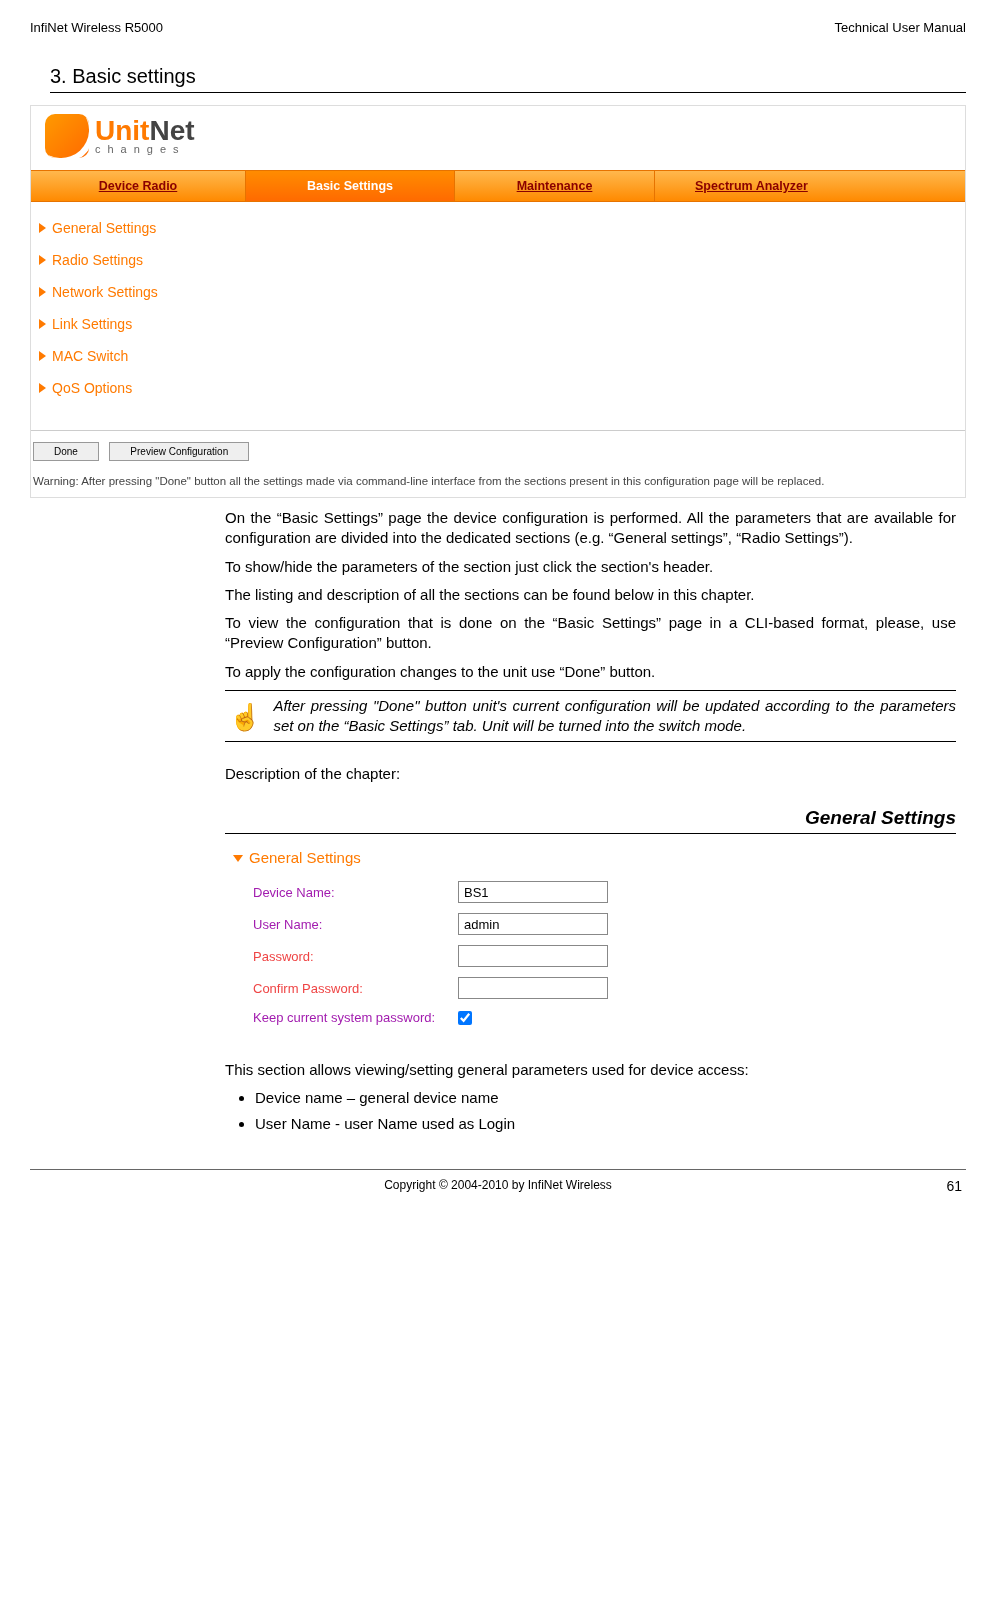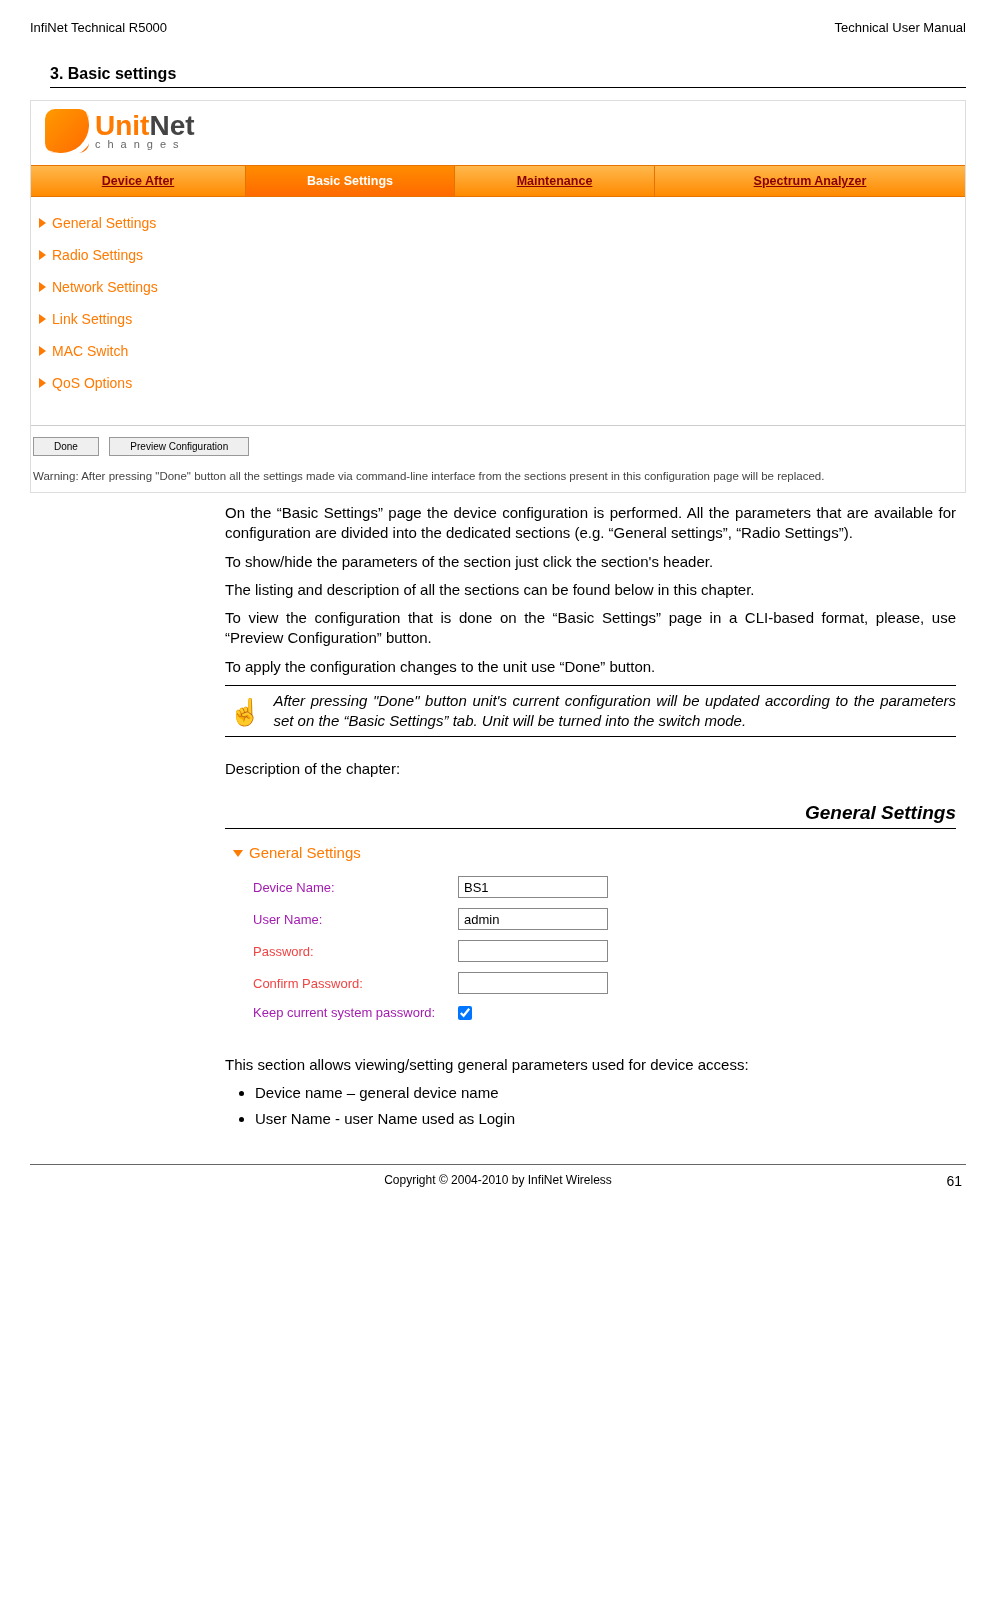--- a/index.html
+++ b/index.html
@@ -10,22 +10,22 @@
       margin: 0 auto;
       padding: 20px 30px;
     }
     .page-header {
       display: flex;
       justify-content: space-between;
       font-size: 13px;
       margin-bottom: 30px;
     }
     .section-title {
-      font-size: 16px;
-      font-weight: bold;
+      font-size: 20px;
+      font-weight: normal;
       border-bottom: 1.5px solid #000;
       padding-bottom: 4px;
       margin-bottom: 12px;
       margin-left: 20px;
     }
     .screenshot1 {
       border: 1px solid #ddd;
       margin-bottom: 10px;
     }
     .logo-row {
@@ -72,21 +72,21 @@
     }
     .tab { flex: 0 0 auto; padding: 0 40px; color: #8a0000; text-decoration: underline; }
     .tab.w1 { width: 215px; text-align: center; border-right: 1px solid #e67300; }
     .tab.w2 { width: 209px; text-align: center; border-right: 1px solid #e67300; }
     .tab.w3 { width: 200px; text-align: center; border-right: 1px solid #e67300; }
     .tab.active {
       background: linear-gradient(#ff8c00,#ff6a00);
       color: #fff;
       text-decoration: none;
     }
-    .tab.last { flex: 1; text-align: center; }
+    .tab.last { flex: 1; }
     .sidebar {
       padding: 10px 4px 18px;
     }
     .side-item {
       display: flex;
       align-items: center;
       color: #ff7a00;
       font-size: 14px;
       padding: 8px 4px;
     }
@@ -174,38 +174,38 @@
       display: flex;
       justify-content: center;
       position: relative;
     }
     .pagenum { position: absolute; right: 4px; top: 8px; font-size: 14px; }
   </style>
 </head>
 <body>
 
 <div class="page-header">
-  <span>InfiNet Technical R5000</span>
+  <span>InfiNet Wireless R5000</span>
   <span>Technical User Manual</span>
 </div>
 
 <div class="section-title">3. Basic settings</div>
 
 <div class="screenshot1">
   <div class="logo-row">
     <div class="logo">
       <div class="logo-swoosh"></div>
       <div class="logo-text">
         <span class="big"><span class="orange">Unit</span>Net</span>
         <span class="small">changes</span>
       </div>
     </div>
   </div>
   <div class="tabbar">
-    <div class="tab w1">Device After</div>
+    <div class="tab w1">Device Radio</div>
     <div class="tab w2 active">Basic Settings</div>
     <div class="tab w3">Maintenance</div>
     <div class="tab last">Spectrum Analyzer</div>
   </div>
   <div class="sidebar">
     <div class="side-item">
         <span class="tri"></span>
         <span>General Settings</span>
       </div>
     <div class="side-item">

